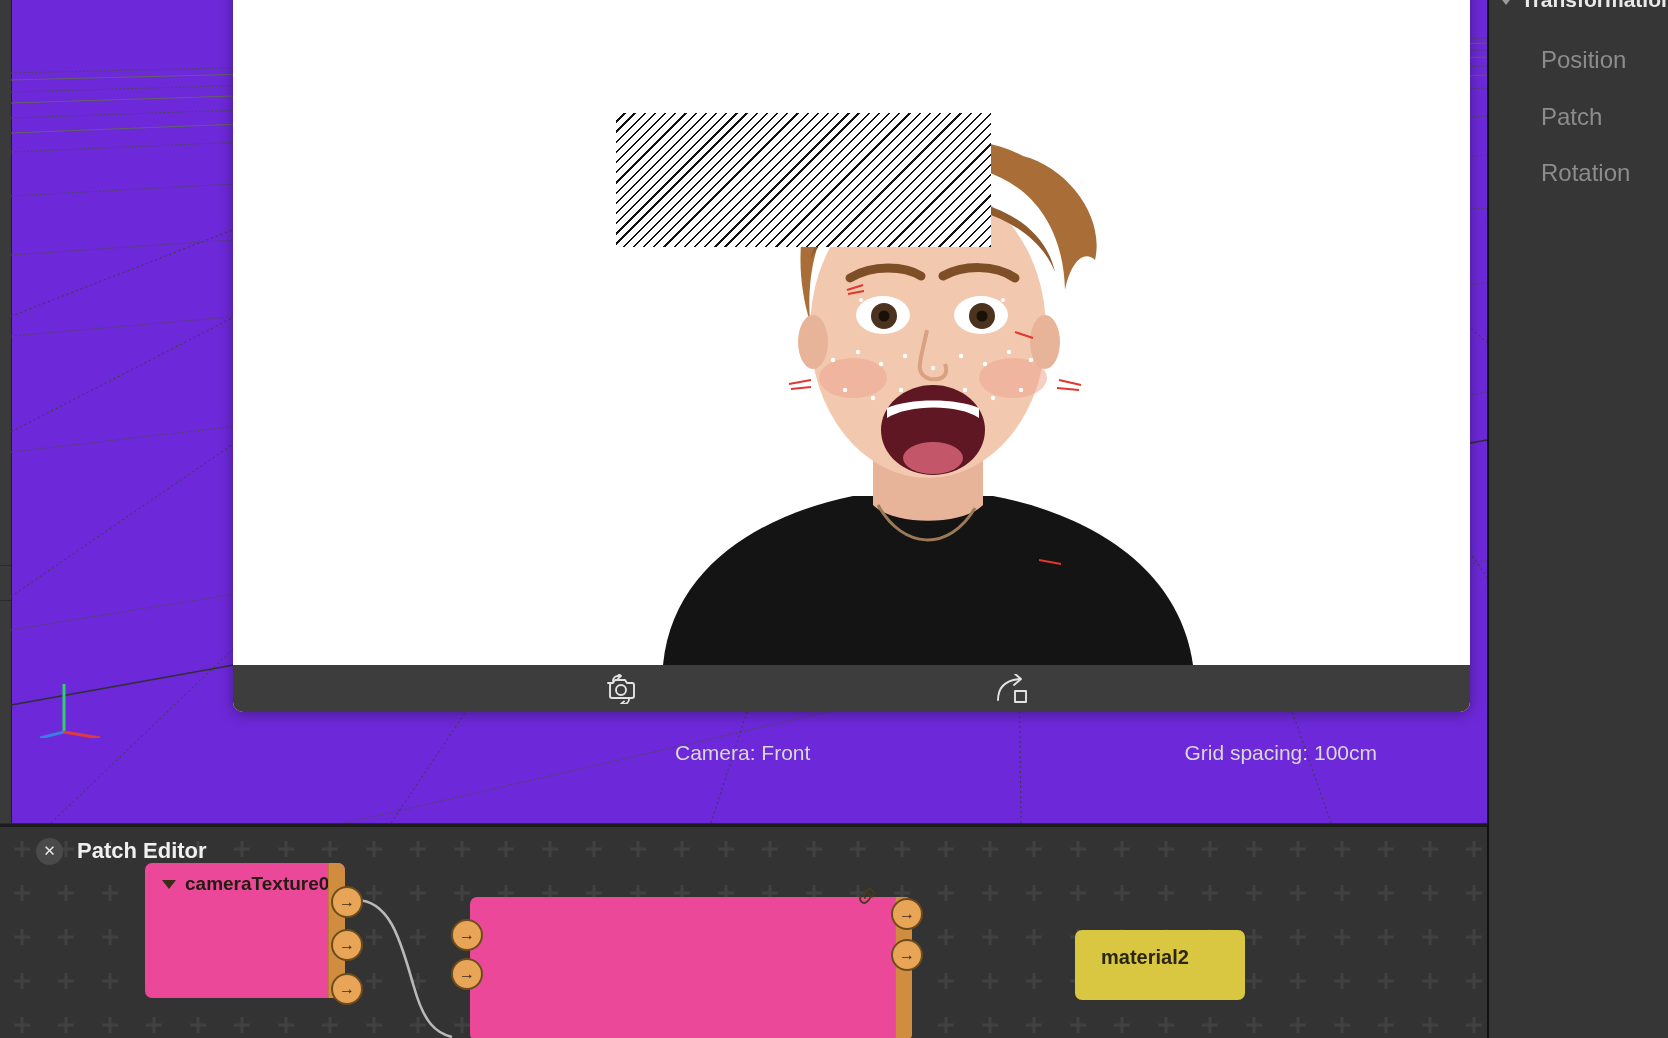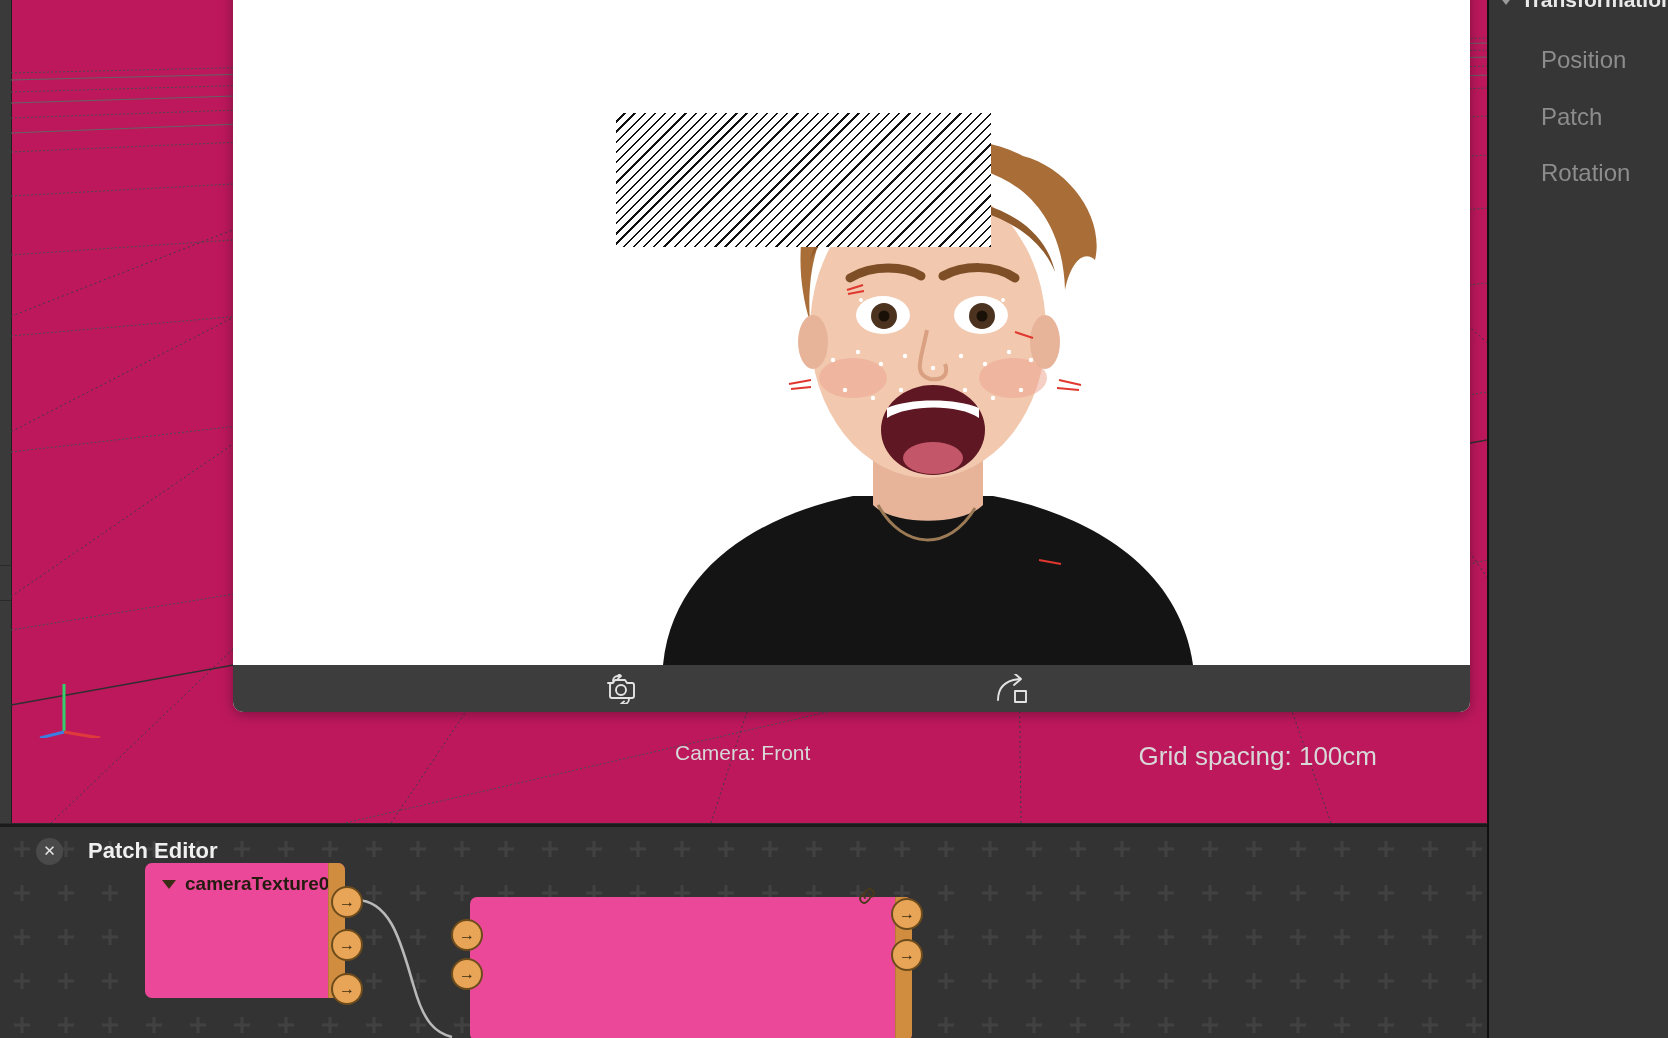--- a/index.html
+++ b/index.html
@@ -14,21 +14,21 @@
     font-family: "Liberation Sans", sans-serif;
     position: relative;
   }
 
   
   #viewport {
     position: absolute;
     left: 0; top: 0;
     width: 1487px;
     height: 823px;
-    background: #be185d;
+    background: #6d28d9;
     overflow: hidden;
   }
   
   .left-strip {
     position: absolute;
     left: 0; top: 0;
     width: 11px;
     height: 823px;
     background: #3a3a3a;
     border-right: 1px solid #1e1e1e;
@@ -72,21 +72,21 @@
     left: 664px;
     top: 0;
     color: #d8d8d8;
     font-size: 21px;
   }
   .status-grid {
     position: absolute;
     right: 110px;
     top: 0;
     color: #d8d8d8;
-    font-size: 26px;
+    font-size: 21px;
     margin-left: 12px;
   }
 
   
   #preview-panel {
     position: absolute;
     left: 233px;
     top: -40px;
     width: 1237px;
     height: 752px;
@@ -205,21 +205,21 @@
     margin-left: 36px;
     width: 27px; height: 27px;
     border-radius: 50%;
     background: #4a4a4a;
     color: #e6e6e6;
     display: flex; align-items: center; justify-content: center;
     font-size: 15px;
     cursor: pointer;
   }
   .pe-title {
-    margin-left: 25px;
+    margin-left: 14px;
     color: #f0f0f0;
     font-size: 22px;
     font-weight: bold;
     text-align: right;
   }
 
   .wire { position:absolute; left:0; top:0; width:1487px; height:214px; z-index:2; pointer-events:none; }
 
   
   .node {
@@ -563,13 +563,16 @@
       </g>
       <circle cx="10" cy="12" r="2" fill="#fffaf0"></circle>
     </svg>
     <span>sparklight</span>
     <span class="sel-caret"></span>
   </div>
 
   <div class="port" style="left:891px; top:71px;">→</div>
   <div class="port" style="left:891px; top:112px;">→</div>
 
+  <div class="node-yellow" style="left:1075px; top:103px; width:170px; height:70px;">
+    <span>material2</span>
+  </div>
 </div>
 
 </body></html>

